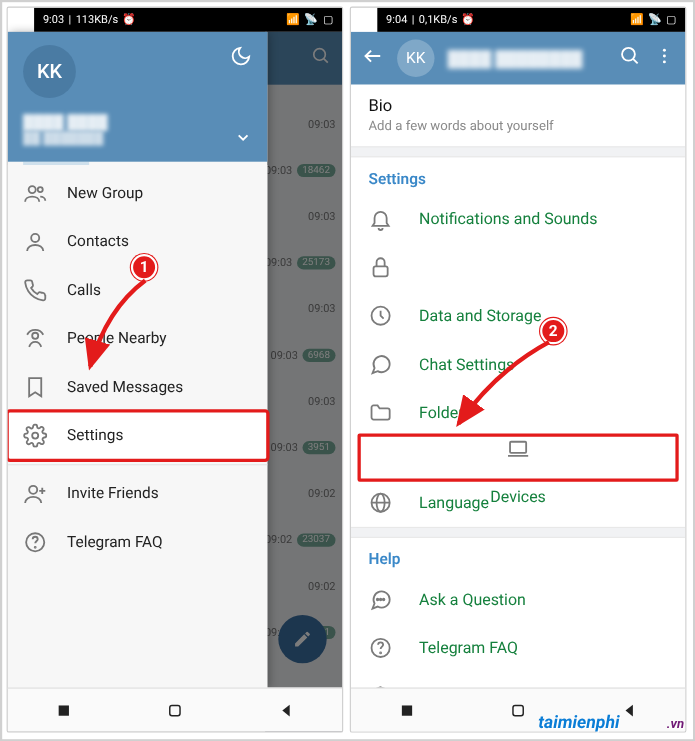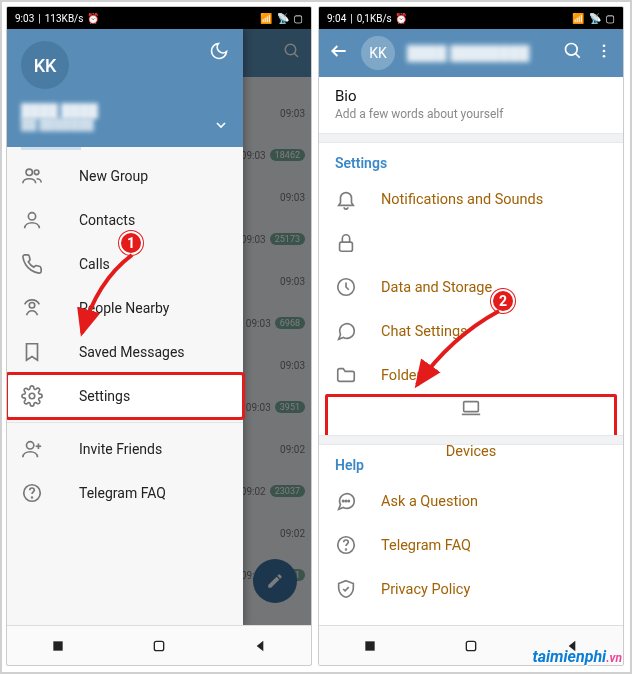--- a/index.html
+++ b/index.html
@@ -2,60 +2,60 @@
 <html><head>
 <meta charset="utf-8">
 <style>
   * { box-sizing: border-box; margin: 0; padding: 0; font-family: -apple-system, Roboto, Arial, sans-serif; }
   body { background: #f0f0f0; width: 632px; height: 674px; position: relative; }
   .frame { position: relative; width: 632px; height: 674px; border: 2px solid #d0d0d0; background: #fff; overflow: hidden; }
   .phones { display: flex; gap: 6px; padding: 4px; }
   .phone { width: 306px; height: 660px; background: #fff; position: relative; overflow: hidden; border: 1px solid #ccc; border-radius: 2px; }
 
   
-  .statusbar { height: 22px; background: #000; color: #fff; display: flex; align-items: center; justify-content: space-between; font-size: 10px; padding: 0 8px; }
+  .statusbar { height: 22px; background: #000; color: #fff; display: flex; align-items: center; justify-content: space-between; font-size: 10px; padding: 0 8px; margin-left: 24px; }
   .sb-left { display: flex; gap: 4px; align-items: center; }
   .sb-right { display: flex; gap: 4px; align-items: center; }
 
   
   .left-bg { position:absolute; top:22px; right:0; width:70px; height:638px; background:#eef0f3; filter:brightness(.75); }
   .bg-row { height:42px; display:flex; align-items:flex-end; justify-content:flex-end; padding-right:6px; font-size:10px; color:#777; gap:4px; }
   .bg-badge{ background:#7a9; color:#fff; border-radius:10px; padding:1px 5px; font-size:9px; }
   .bg-fab{ position:absolute; bottom:64px; right:14px; width:44px; height:44px; border-radius:50%; background:#3b6fa0; display:flex; align-items:center; justify-content:center;}
   .left-dim{ position:absolute; inset:22px 0 0 0; background:rgba(0,0,0,.35);}
 
   .drawer { position:absolute; top:22px; left:0; width:236px; height:598px; background:#f7f7f7; box-shadow:2px 0 8px rgba(0,0,0,.3); display:flex; flex-direction:column; }
   .drawer-head { height:118px; background:#598db7; padding:12px 14px 8px; position:relative; color:#fff; }
   .avatar { width:48px; height:48px; border-radius:50%; background:#4a7ba3; display:flex; align-items:center; justify-content:center; font-size:18px; font-weight:500; }
   .moon { position:absolute; top:12px; right:14px; }
   .phone-blur { margin-top:14px; font-size:13px; filter: blur(2px); opacity:.85;}
   .phone-blur2{ font-size:11px; filter:blur(2px); opacity:.7;}
   .chevdown{ position:absolute; bottom:10px; right:14px;}
   .tabline{ height:3px; width:60px; background:#cfe0ec; margin-left:14px;}
   .drawer-list{ flex:1; background:#f7f7f7; padding-top:4px;}
-  .d-item{ display:flex; align-items:center; height:44px; padding:0 14px; font-size:14px; color:#222; gap:36px;}
+  .d-item{ display:flex; align-items:center; height:44px; padding:0 14px; font-size:14px; color:#222; gap:18px;}
   .d-item .ico{ width:22px; height:22px; color:#777; flex-shrink:0;}
   .d-sep{ height:1px; background:#e3e3e3; margin:4px 0;}
   .hl-red{ outline:3px solid #e31b1b; outline-offset:-1px; background:#fff; border-radius:2px;}
 
   
   .navbar{ position:absolute; bottom:0; left:0; right:0; height:40px; background:#fafafa; display:flex; align-items:center; justify-content:space-around; border-top:1px solid #ddd;}
   .nav-ico{ width:16px; height:16px; color:#222;}
 
   
   .r-appbar{ height:48px; background:#598db7; display:flex; align-items:center; padding:0 10px; gap:12px; color:#fff;}
   .r-avatar{ width:34px; height:34px; border-radius:50%; background:#7fa8c8; display:flex; align-items:center; justify-content:center; font-size:14px;}
   .r-title{ flex:1; filter:blur(2.5px); opacity:.85; font-size:14px;}
   .r-body{ height:550px; overflow:hidden; background:#fff;}
   .bio{ padding:10px 16px 12px; }
   .bio-t{ font-size:15px; color:#111;}
   .bio-s{ font-size:12px; color:#8a8a8a; margin-top:2px;}
   .section-gap{ height:10px; background:#f1f2f4; border-top:1px solid #e8e8e8; border-bottom:1px solid #e8e8e8;}
   .section-h{ font-size:14px; color:#3a88c8; font-weight:600; padding:12px 16px 6px;}
-  .s-item{ display:flex; align-items:center; height:44px; padding:0 16px; gap:24px; font-size:14.5px; color:#a16207;}
+  .s-item{ display:flex; align-items:center; height:44px; padding:0 16px; gap:24px; font-size:14.5px; color:#15803d;}
   .s-item .ico{ width:22px; height:22px; color:#7b7b7b; flex-shrink:0;}
   .hl-red2{ background:#fff; border:3px solid #e31b1b; margin:-3px 6px; border-radius:2px; box-shadow:0 0 6px rgba(255,255,255,.9) inset;flex-direction:column;}
 
   
   .callout{ position:absolute; z-index:50; pointer-events:none;}
   .num{ width:24px; height:24px; border-radius:50%; background:#e31b1b; border:2px solid #fff; color:#fff; font-weight:700; font-size:14px; display:flex; align-items:center; justify-content:center; box-shadow:0 0 0 1px #e31b1b;}
   svg.arrow{ overflow:visible;}
 
   .watermark{ position:absolute; bottom:6px; right:8px; font-size:16px; font-style:italic; font-weight:700; color:#0a7dd6; text-shadow:1px 1px 0 #fff;}
   .watermark .t{color:#0a7dd6;}
@@ -326,20 +326,28 @@
               </svg></span>
       <span>Folders</span>
     </div>
     <div class="s-item hl-red2">
       <span class="ico"><svg viewBox="0 0 24 24" width="22" height="22" fill="none" stroke="currentColor" stroke-width="1.8">
                 <rect x="4" y="5" width="16" height="11" rx="1"></rect>
                 <line x1="2" y1="19" x2="22" y2="19"></line>
               </svg></span>
       <span>Devices</span>
     </div>
+    <div class="s-item">
+      <span class="ico"><svg viewBox="0 0 24 24" width="22" height="22" fill="none" stroke="currentColor" stroke-width="1.8">
+                <circle cx="12" cy="12" r="9"></circle>
+                <ellipse cx="12" cy="12" rx="4" ry="9"></ellipse>
+                <line x1="3" y1="12" x2="21" y2="12"></line>
+              </svg></span>
+      <span>Language</span>
+    </div>
 
     <div class="section-gap"></div>
     <div class="section-h">Help</div>
 
     <div class="s-item">
       <span class="ico"><svg viewBox="0 0 24 24" width="22" height="22" fill="none" stroke="currentColor" stroke-width="1.8">
                 <path d="M21 12a8 8 0 01-11.9 7L4 21l2-5.1A8 8 0 1121 12z"></path>
                 <circle cx="9" cy="12" r=".8" fill="currentColor"></circle>
                 <circle cx="12" cy="12" r=".8" fill="currentColor"></circle>
                 <circle cx="15" cy="12" r=".8" fill="currentColor"></circle>
@@ -387,15 +395,15 @@
               <path d="M0,0 L7,3 L0,6 Z" fill="#e31b1b"></path>
             </marker>
           </defs>
     <path d="M88,4 Q40,30 6,78" stroke="#e31b1b" stroke-width="4" fill="none" marker-end="url(#ah2)"></path>
   </svg>
 </div>
 
 </div>
 
 <div class="watermark">
-  <span class="t">taimienphi</span><span style="color:#ec4899;font-size:12px;">.vn</span>
+  <span class="t">taimienphi</span><span style="color:#701a75;font-size:12px;padding-left:43px;">.vn</span>
 </div>
 </div>
 
 </body></html>

